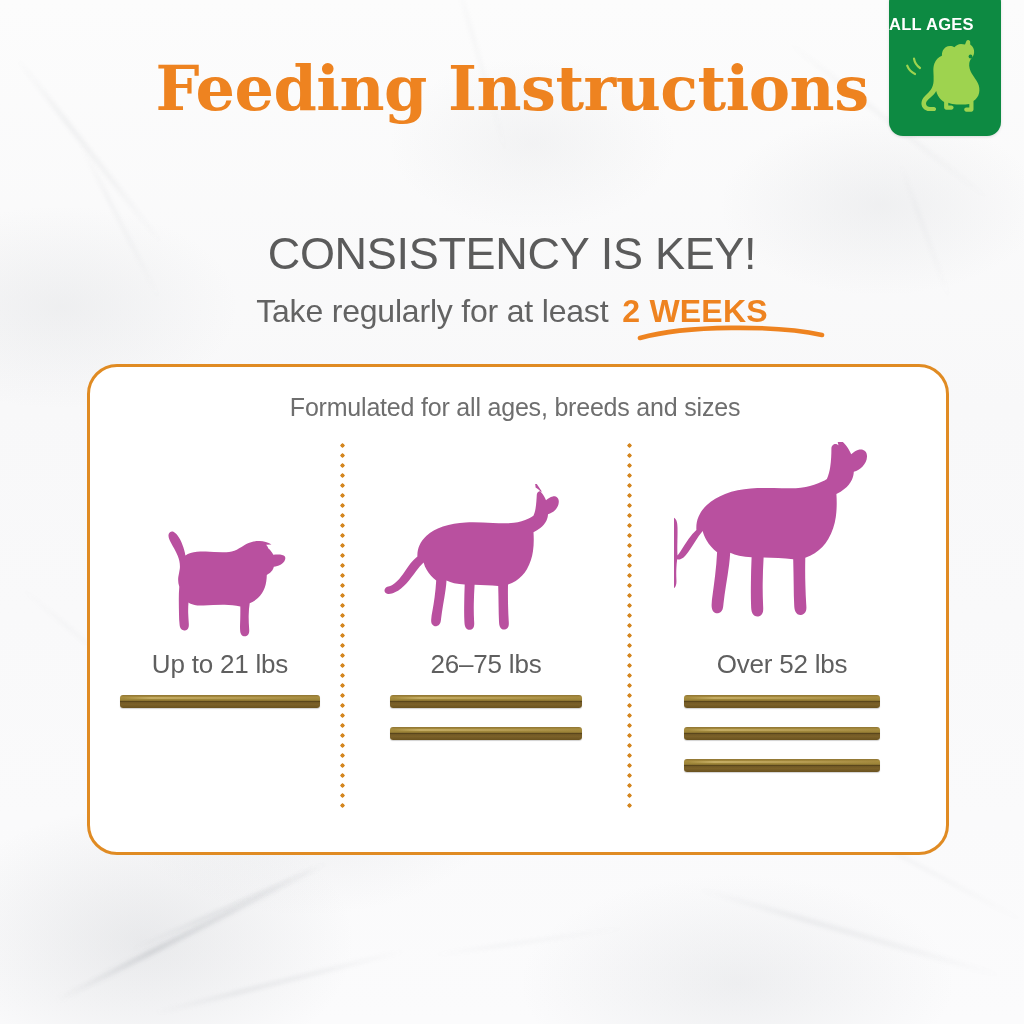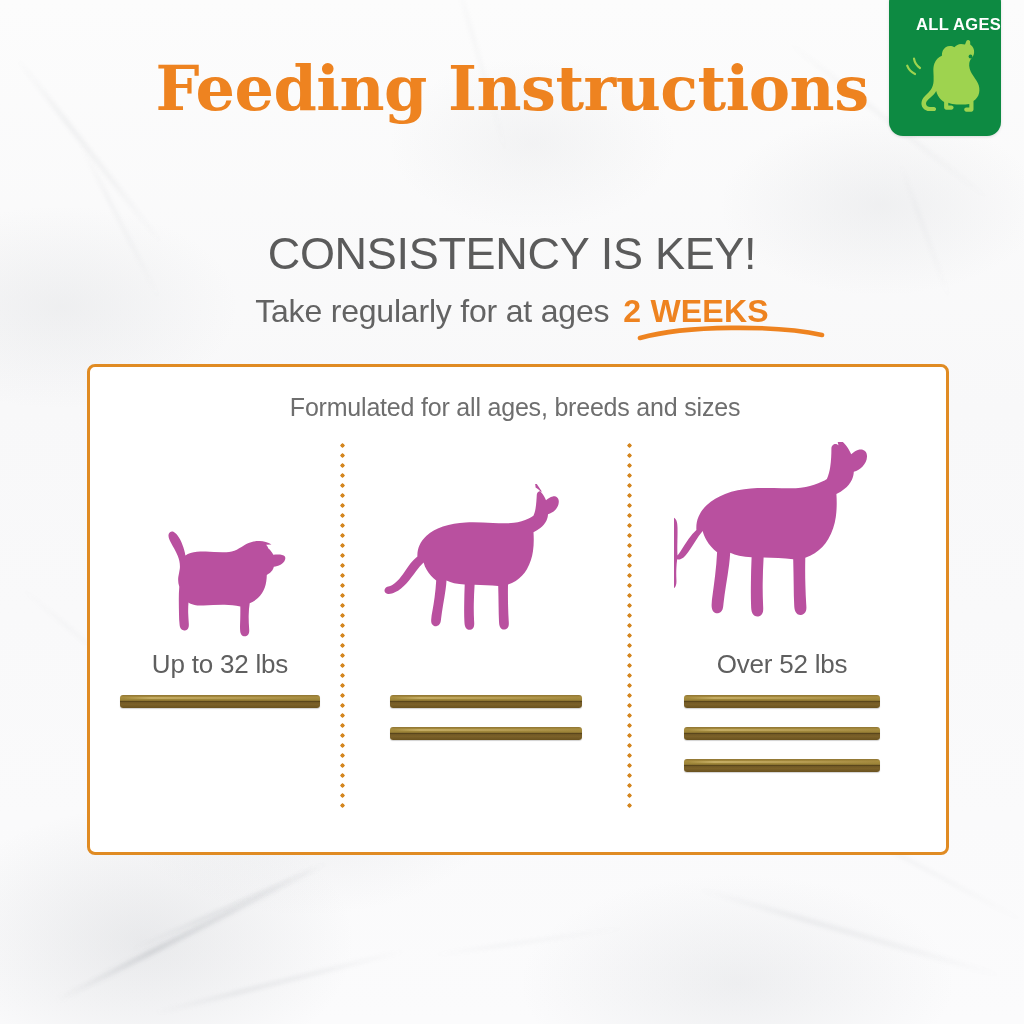--- a/index.html
+++ b/index.html
@@ -73,21 +73,21 @@
     height: 148px;
     background: #0d8a42;
     border-radius: 14px;
     box-shadow: 0 1px 3px rgba(0,0,0,0.12);
   }
   .badge-text {
     position: absolute;
     top: 27px;
     left: 0;
     width: 112px;
-    text-align: right;
+    text-align: left;
     color: #ffffff;
     font-size: 16.5px;
     font-weight: bold;
     letter-spacing: 0.3px;
   }
   .badge-dog {
     position: absolute;
     left: 14px;
     top: 50px;
     width: 86px;
@@ -133,21 +133,21 @@
 
   
   .card {
     position: absolute;
     left: 87px;
     top: 364px;
     width: 862px;
     height: 491px;
     background: #ffffff;
     border: 3px solid #e08b23;
-    border-radius: 8px;
+    border-radius: 30px;
     box-sizing: border-box;
   }
   .card-sub {
     position: absolute;
     left: 0;
     top: 26px;
     width: 850px;
     text-align: center;
     font-size: 25px;
     color: #6e6e6e;
@@ -267,52 +267,53 @@
       <path fill="#9ed34f" d="M58 6c-2.6 0-5 1.3-6.6 3.3-1.2-.9-2.7-1.4-4.3-1.4-3.3 0-6.2 2-7.4 4.9-.7 1.6-.9 3.3-.8 5-3.5 1.4-6.2 4.2-7.5 7.7-1 2.7-1.1 5.4-1 8.1.1 3.1.4 6.2.2 9.3-.2 3.3-1.1 6.4-3 9.1-1.4 2-3.2 3.6-4.9 5.3-1.6 1.6-3.2 3.4-3.9 5.6-.8 2.5-.3 5.3 1.4 7.3 1.5 1.8 3.8 2.8 6.1 2.9h4.7c1.1 0 2.1-.9 2.1-2.1 0-1.1-.9-2.1-2.1-2.1h-4.2c-1.3 0-2.6-.6-3.3-1.7-.7-1.1-.6-2.6.1-3.7.9-1.4 2.3-2.5 3.6-3.7 2.3-2 4.5-4.2 6-6.9.3 1.6.9 3.1 1.7 4.5 1.5 2.7 3.7 4.9 6.2 6.7v5.5c0 1.1.9 2.1 2.1 2.1h5.3c1.1 0 2.1-.9 2.1-2.1 0-1.1-.9-2.1-2.1-2.1h-3.2v-2.7c2.6 1.1 5.4 1.7 8.2 1.7h9c1.3 0 2.6-.1 3.8-.4v3.4h-3c-1.1 0-2.1.9-2.1 2.1 0 1.1.9 2.1 2.1 2.1h5.1c1.1 0 2.1-.9 2.1-2.1V63c2.8-1.9 4.9-4.8 5.6-8.1.7-3.3.2-6.7-1.2-9.7-1.6-3.4-4.1-6.2-6-9.4-1.9-3.2-3.2-7-2.6-10.7.3-2 1.2-3.9 2.5-5.4 1.2-1.4 2.1-3.1 2.3-5 .4-3.2-1.2-6.5-3.9-8.2V4.3c0-.9-.5-1.7-1.3-2-.8-.4-1.8-.2-2.4.4L62 6.6c-1.2-.4-2.6-.6-4-.6z"></path>
       <circle cx="67.5" cy="18.5" r="1.9" fill="#0d8a42"></circle>
       <path stroke="#9ed34f" stroke-width="2.2" stroke-linecap="round" fill="none" d="M17 30c-3.2-2.2-5.4-5.6-6-9.4"></path>
       <path stroke="#9ed34f" stroke-width="2.2" stroke-linecap="round" fill="none" d="M12 36c-3.6-1.6-6.4-4.6-7.8-8.3"></path>
     </svg>
   </div>
 
   <div class="headline">CONSISTENCY IS KEY!</div>
 
   <div class="subline">
-    <span>Take regularly for at ages</span><span class="weeks">2 WEEKS</span>
+    <span>Take regularly for at least</span><span class="weeks">2 WEEKS</span>
   </div>
 
   <svg class="swoosh" viewBox="0 0 190 22">
     <path d="M4 16 C 50 3, 140 3, 186 13" stroke="#ee8320" stroke-width="4.6" fill="none" stroke-linecap="round"></path>
   </svg>
 
   <div class="card">
 
     <div class="card-sub">Formulated for all ages, breeds and sizes</div>
 
     <div class="divider d1"></div>
     <div class="divider d2"></div>
 
     <div class="col col1">
       <div class="dog-wrap">
         <svg width="138" height="118" viewBox="0 0 138 118">
           <path fill="#b9509f" d="M120.5 20.5c-3.5-2.3-7.7-3.3-11.9-3.4-4.6-.1-9.2.8-13.3 2.9-3.3 1.7-6.2 4.1-9.5 5.7-3.2 1.6-6.8 2.3-10.4 2.5-6.9.4-13.8-.4-20.7-.6-5.1-.1-10.3.1-15.2 1.5-1.8.5-3.6 1.2-5.1 2.3-.5-3.6-1.6-7.1-2.9-10.5-1.3-3.4-2.9-6.7-5.1-9.6-1-1.3-2.1-2.6-3.6-3.3-1.2-.6-2.7-.6-3.8.2-1.2.9-1.6 2.5-1.5 3.9.2 2.2 1.2 4.3 2.2 6.2 2.4 4.6 5.2 9 7.1 13.8 1.6 4 2.5 8.4 2 12.7-.3 2.8-1.2 5.5-1.5 8.3-.4 3.2-.1 6.5 1 9.6-.4 4.3-.5 8.6-.5 12.9 0 4.9.1 9.8.2 14.7.1 3.5.1 7 .6 10.5.2 1.5.5 3.1 1.5 4.3.9 1.1 2.4 1.6 3.8 1.4 1.5-.2 2.8-1.2 3.4-2.6.6-1.4.6-3 .5-4.5-.2-3.4-.5-6.8-.6-10.2-.1-3.6 0-7.1.3-10.7 1.8 1.3 3.9 2.1 6.1 2.5 2.9.6 5.9.5 8.8.4 7.1-.2 14.2-.7 21.3-.6 5.2.1 10.5.6 15.6 1.8.1 4.4 0 8.9-.1 13.3-.1 3.4-.3 6.8-.1 10.2.1 1.6.3 3.3 1.3 4.6 1 1.3 2.8 1.9 4.4 1.5 1.6-.4 2.8-1.8 3.2-3.4.4-1.5.2-3.1.1-4.7-.3-4.4-.5-8.8-.4-13.2.1-3.9.4-7.8 1-11.7 3-1.2 5.8-2.9 8.2-5.1 3.1-2.8 5.4-6.4 6.8-10.3 1.5-4.1 2-8.5 2.1-12.9 1.9-.9 3.6-2.2 4.9-3.8 1-1.3 1.8-2.8 2.1-4.4 2.3-.3 4.6-.8 6.7-1.9 2.1-1.1 3.9-2.9 4.6-5.2.3-1 .3-2.1-.2-3-.6-1-1.7-1.5-2.8-1.7-2.9-.5-5.9-.3-8.8-.1-1.1-2.5-2.8-4.7-4.9-6.4-.5-1.4-1.2-2.7-2.3-3.7z"></path>
         </svg>
       </div>
-      <div class="weight-label">Up to 32 lbs</div>
+      <div class="weight-label">Up to 21 lbs</div>
       <div class="sticks">
         <span class="stick s-small"></span>
       </div>
     </div>
 
     <div class="col col2">
       <div class="dog-wrap">
         <svg width="208" height="158" viewBox="0 0 208 158">
           <path fill="#b9509f" d="M160.5 8.5c-.8-1.1-2.3-1.5-3.5-1-1.3.5-2.1 1.8-2.2 3.2-.3 4.7-.5 9.4-1.3 14-.4 2.4-1 4.8-2.1 7-1.5 1-3.1 1.9-4.7 2.7-4.6 2.3-9.6 3.7-14.7 4.4-7 .9-14.1.5-21.1.2-9.1-.4-18.2-1-27.3-.5-7.7.4-15.4 1.6-22.7 4-6 2-11.7 5-16.4 9.3-3 2.7-5.5 6-7.1 9.7-1.5 3.4-2.2 7.2-2 10.9-2.5 2-4.8 4.3-6.8 6.8-2.8 3.5-5.1 7.4-7.7 11-2.3 3.2-4.8 6.3-7.9 8.8-1.7 1.4-3.6 2.6-5.7 3.3-1.3.4-2.8.6-3.8 1.6-1 1-1.3 2.6-.7 3.9.6 1.3 1.9 2.1 3.3 2.2 2.4.2 4.7-.7 6.8-1.7 4.4-2.1 8.2-5.3 11.5-8.9 3.6-3.9 6.6-8.3 9.8-12.5 2.3-3 4.7-5.9 7.4-8.5.7 2.7 1.8 5.3 3.2 7.7 2.4 4.1 5.7 7.6 9.4 10.5-.3 5.6-.9 11.2-1.6 16.7-.6 4.6-1.4 9.2-2.2 13.7-.5 2.8-1.1 5.6-1.2 8.5-.1 1.6 0 3.3.9 4.7.9 1.4 2.6 2.2 4.2 2 1.7-.2 3.1-1.4 3.8-2.9.7-1.5.8-3.3 1-4.9.5-4.4 1.2-8.7 1.9-13 .9-5.3 1.9-10.6 2.6-15.9.4-3 .8-6 .9-9 2.4 1.2 5 2.1 7.6 2.7 3.5.8 7.1 1.1 10.6 1.3-.3 6.4-.4 12.9-.5 19.3-.1 5.9-.1 11.9.2 17.8.1 2 .2 4.1 1.2 5.9.9 1.6 2.8 2.6 4.6 2.3 1.8-.3 3.2-1.7 3.7-3.4.5-1.7.3-3.5.2-5.3-.3-5.7-.4-11.5-.3-17.2.1-6.4.4-12.8.8-19.2 7.9.2 15.8.5 23.6 1.4.2 6.9.3 13.8.4 20.7.1 4.9.1 9.8.4 14.7.1 1.8.2 3.7 1 5.4.8 1.7 2.6 2.9 4.5 2.7 1.9-.2 3.5-1.6 4-3.4.5-1.8.3-3.7.2-5.5-.3-4.8-.5-9.6-.6-14.4-.2-7.3-.2-14.5-.1-21.8 2.7-.9 5.3-2.1 7.7-3.6 4.6-2.9 8.4-7 11.2-11.7 3.3-5.5 5.2-11.8 6.1-18.1.9-6.2.9-12.5.5-18.8 2.4-1.2 4.7-2.6 6.8-4.3 2.5-2 4.7-4.4 6.1-7.3 1-2 1.5-4.2 1.6-6.4 2.7-.9 5.2-2.3 7.2-4.3 2.1-2.1 3.5-4.9 3.6-7.9.1-1.6-.3-3.3-1.4-4.4-1.2-1.2-3-1.6-4.6-1.3-2.6.5-4.8 2.1-6.8 3.8-1.2-2.9-2.8-5.6-4.9-8-1.6-1.8-3.4-3.5-5.5-4.7-.1-1.5-.3-3-.7-4.4-.6-2.2-1.6-4.3-2.9-6.2z"></path>
         </svg>
       </div>
+      <div class="weight-label">26–75 lbs</div>
       <div class="sticks">
         <span class="stick s-medium"></span>
         <span class="stick s-medium"></span>
       </div>
     </div>
 
     <div class="col col3">
       <div class="dog-wrap">
         <svg width="216" height="200" viewBox="0 0 216 200">
           <path fill="#b9509f" d="M164.5 3.5c-1-1.4-2.9-1.9-4.5-1.2-1.6.7-2.6 2.4-2.6 4.1 0 6.2-.3 12.4-1.2 18.5-.6 4.1-1.6 8.2-3.3 12-1.5 1-3.1 1.9-4.7 2.7-5.2 2.6-10.8 4.3-16.5 5.3-7.9 1.4-15.9 1.5-23.9 1.4-10.4-.1-20.8-.5-31.1.3-8.7.7-17.4 2.3-25.6 5.4-6.8 2.6-13.2 6.3-18.5 11.3-3.5 3.3-6.4 7.3-8.2 11.8-1.7 4.1-2.3 8.6-2 13-2.8 2.5-5.3 5.3-7.5 8.3-3.1 4.2-5.7 8.7-8.5 13.1-.9 1.4-1.8 2.8-2.9 4.1-.3-4.9-.2-9.8-.1-14.7.1-4.4.2-8.8.1-13.2-.1-2.5-.2-5-1.1-7.3-.7-1.9-2.5-3.3-4.5-3.3-2 0-3.9 1.3-4.6 3.2-.8 2.1-.7 4.4-.6 6.6.3 5.9.4 11.8.3 17.7-.1 6-.4 12-.9 18-.4 4.9-1 9.8-1.3 14.7-.2 2.7-.3 5.5.5 8.1.7 2.2 2.7 3.9 5 4 2.3.1 4.5-1.4 5.4-3.5.9-2.1.8-4.4.7-6.6-.2-3.8-.2-7.6 0-11.4.1-2.9.4-5.8.8-8.7 1 .3 2.1.3 3.1 0 2.2-.6 3.9-2.3 5.4-4 3.6-4.2 6.5-9 9.5-13.7 2.3-3.6 4.7-7.2 7.5-10.4.8 3.2 2.1 6.3 3.8 9.1 2.7 4.7 6.4 8.7 10.6 12-.4 7.8-1.1 15.6-2 23.3-.7 6.2-1.6 12.4-2.4 18.6-.5 3.6-1.1 7.3-1.1 11 0 2 .2 4.1 1.3 5.8 1.1 1.7 3.2 2.7 5.2 2.4 2-.3 3.7-1.8 4.4-3.7.7-1.9.8-4 1-6 .6-5.9 1.5-11.7 2.4-17.5 1.1-7.1 2.3-14.2 3.2-21.3.5-4 .9-8.1 1.1-12.1 2.8 1.4 5.8 2.4 8.9 3.1 4.1.9 8.3 1.3 12.5 1.4-.4 8.6-.6 17.3-.7 26-.1 7.6-.1 15.2.2 22.8.1 2.6.2 5.2 1.4 7.5 1.1 2.1 3.5 3.4 5.8 3 2.3-.4 4.1-2.3 4.6-4.5.5-2.2.3-4.5.2-6.7-.3-7.3-.5-14.6-.4-21.9.1-8.6.4-17.2.9-25.8 9.9.2 19.8.6 29.6 1.7.2 8.9.4 17.8.5 26.7.1 6.3.1 12.6.5 18.9.1 2.3.3 4.7 1.3 6.8 1 2.1 3.3 3.6 5.6 3.3 2.3-.3 4.3-2 4.9-4.2.6-2.2.4-4.6.2-6.9-.4-6.2-.6-12.3-.8-18.5-.3-9.2-.3-18.4-.1-27.6 3.3-1.1 6.5-2.6 9.4-4.5 5.6-3.6 10.2-8.6 13.6-14.3 4-6.7 6.4-14.3 7.5-22 1.1-7.6 1.1-15.3.6-22.9 2.9-1.5 5.7-3.2 8.2-5.3 3-2.5 5.7-5.5 7.3-9.1 1.2-2.5 1.8-5.2 1.9-7.9 3.3-1.1 6.4-2.9 8.8-5.4 2.5-2.6 4.3-6 4.4-9.7.1-2-.4-4.1-1.8-5.5-1.5-1.5-3.7-2-5.7-1.6-3.2.6-5.9 2.6-8.3 4.7-1.5-3.6-3.4-7-6-9.9-1.9-2.2-4.2-4.2-6.8-5.7-.1-1.9-.4-3.7-.9-5.5-.7-2.7-1.9-5.3-3.5-7.6z"></path>

